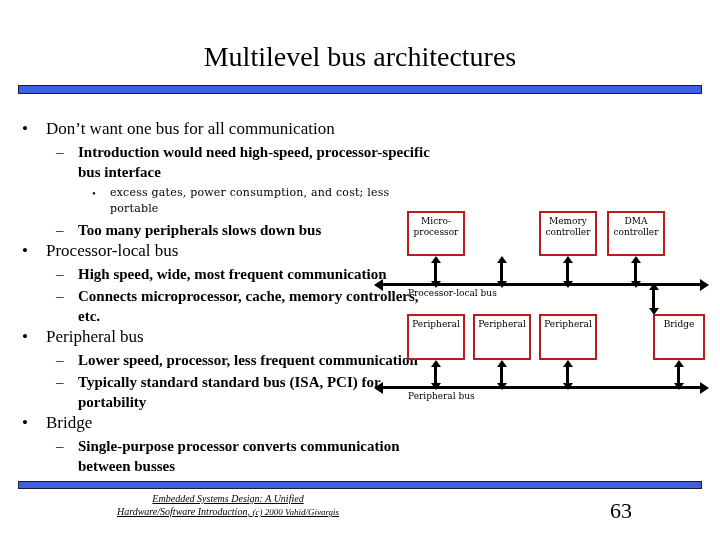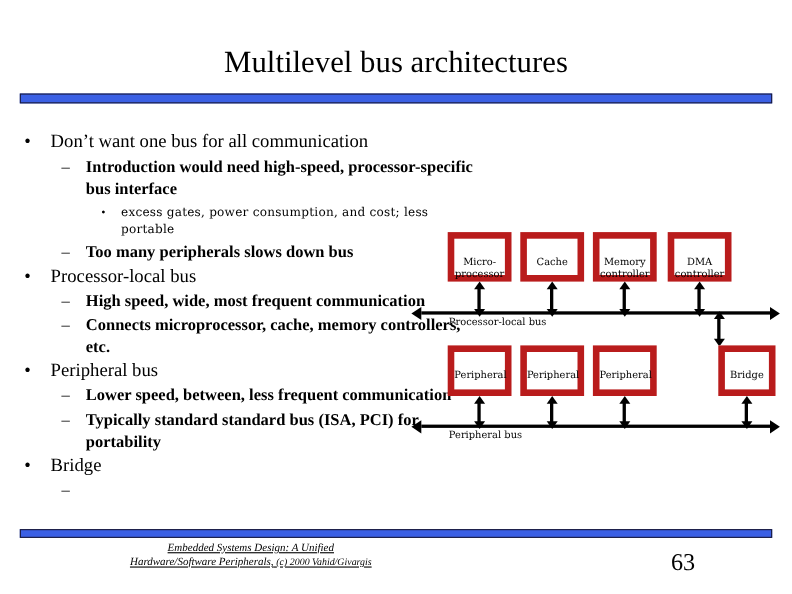--- a/index.html
+++ b/index.html
@@ -109,27 +109,27 @@
   #diagram {
     position: absolute;
     left: 374px;
     top: 205px;
     width: 340px;
     height: 205px;
   }
   .box {
     position: absolute;
     box-sizing: border-box;
-    border: 6px solid #b91c1c;
+    border: 2px solid #b91c1c;
     background: #ffffff;
     font-family: "DejaVu Serif", "Liberation Serif", serif;
     font-size: 9px;
     line-height: 11px;
     text-align: center;
-    padding-top: 17px;
+    padding-top: 3px;
     color: #000000;
   }
   .busline {
     position: absolute;
     height: 3px;
     background: #000000;
   }
   .bus-label {
     position: absolute;
     font-family: "DejaVu Serif", "Liberation Serif", serif;
@@ -249,50 +249,47 @@
       <span>Connects microprocessor, cache, memory controllers, etc.</span>
     </div>
 
     <div class="b1">
       <span class="mark">•</span>
       <span>Peripheral bus</span>
     </div>
 
     <div class="b2">
       <span class="mark">–</span>
-      <span>Lower speed, between, less frequent communication</span>
+      <span>Lower speed, processor, less frequent communication</span>
     </div>
 
     <div class="b2">
       <span class="mark">–</span>
       <span>Typically standard standard bus (ISA, PCI) for portability</span>
     </div>
 
     <div class="b1">
       <span class="mark">•</span>
       <span>Bridge</span>
     </div>
 
     <div class="b2">
       <span class="mark">–</span>
+      <span>Single-purpose processor converts communication between busses</span>
     </div>
 
   </div>
 
   <div id="diagram">
 
     <div class="box" style="left:33px; top:6px; width:58px; height:45px;">
       <div>Micro-</div>
       <div>processor</div>
     </div>
 
-    <div class="box" style="left:99px; top:6px; width:58px; height:45px;">
-      <div>Cache</div>
-      <div></div>
-    </div>
 
     <div class="box" style="left:165px; top:6px; width:58px; height:45px;">
       <div>Memory</div>
       <div>controller</div>
     </div>
 
     <div class="box" style="left:233px; top:6px; width:58px; height:45px;">
       <div>DMA</div>
       <div>controller</div>
     </div>
@@ -333,20 +330,20 @@
     <div class="busline" style="left:9px; top:181px; width:317px;"></div>
     <div class="arrow-l" style="left:0px; top:176.5px;"></div>
     <div class="arrow-r" style="left:326px; top:176.5px;"></div>
     <div class="bus-label" style="left:34px; top:186px;">Peripheral bus</div>
 
   </div>
 
   <div id="footer-credit">
     <div>Embedded Systems Design: A Unified</div>
     <div>
-      <span>Hardware/Software Peripherals,</span>
+      <span>Hardware/Software Introduction,</span>
       <span class="plain">(c) 2000 Vahid/Givargis</span>
     </div>
   </div>
 
   <div id="page-number">63</div>
 
 </div>
 
 </body></html>

